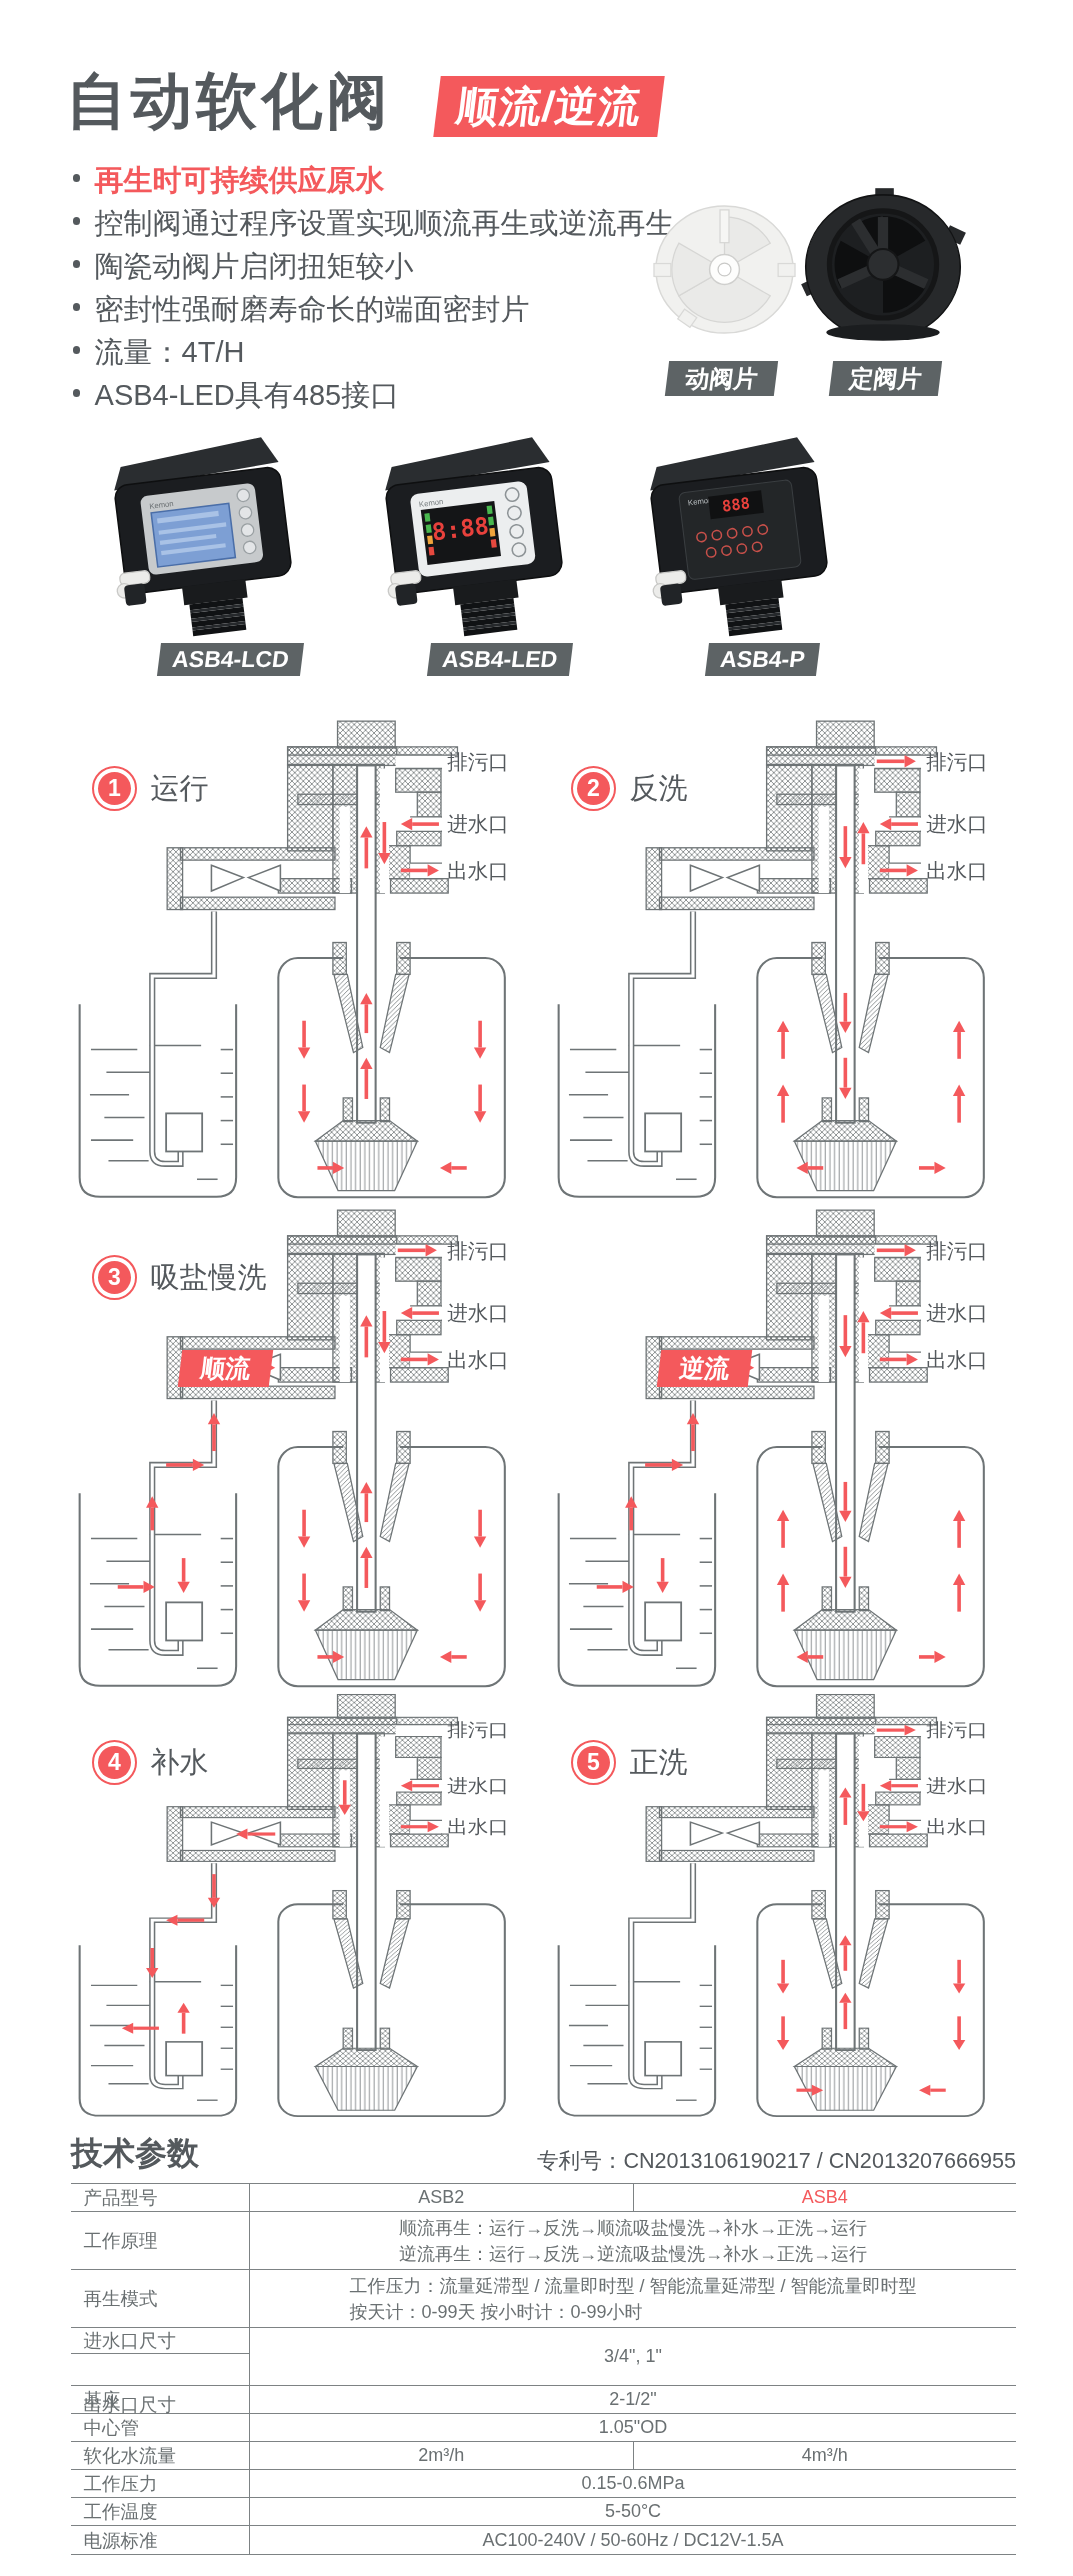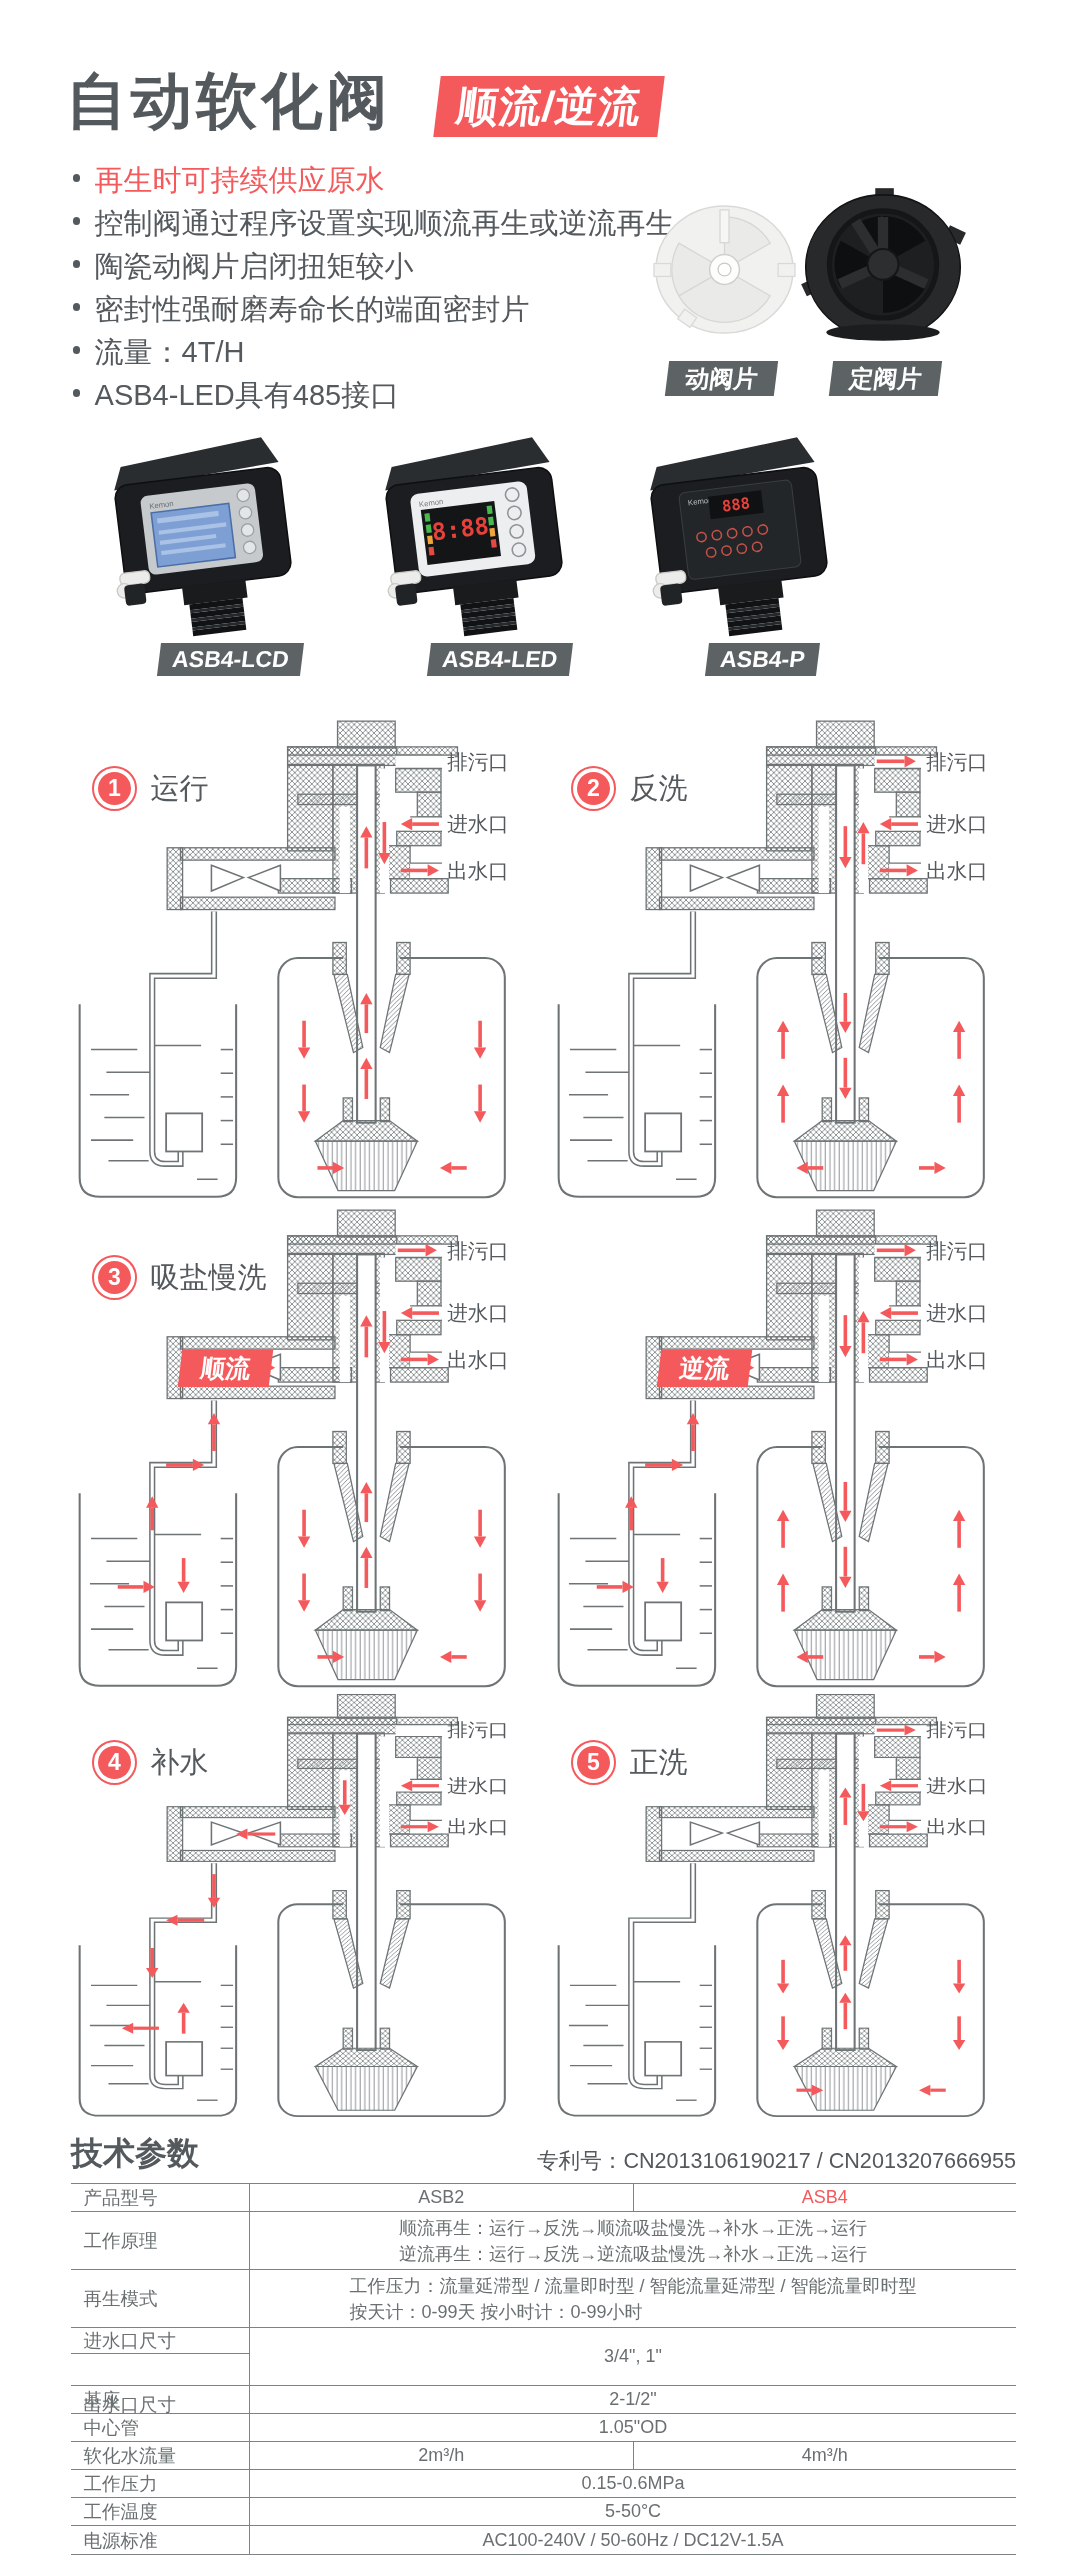--- a/index.html
+++ b/index.html
@@ -17,21 +17,21 @@
          color:var(--text);letter-spacing:4.1px;}
   .title-badge{position:absolute;left:437px;top:76px;height:61px;line-height:61px;
          background:var(--red);color:#fff;font-size:42px;font-weight:bold;
          padding:0 19.6px;transform:skewX(-7deg);letter-spacing:1px;}
 
   
   .features{position:absolute;left:73px;top:161px;list-style:none;}
   .features li{display:flex;align-items:flex-start;height:43px;font-size:29px;color:var(--text);}
   .features li .dot{width:7.2px;height:7.2px;border-radius:50%;background:var(--text);
          margin:13.4px 14.4px 0 0;flex:none;}
-  .features li.red{color:var(--red);}
+  .features li.red{color:var(--red);font-weight:bold;}
   .features li.red .dot{background:var(--text);}
 
   
   .disc-fig{position:absolute;}
   .plate-badge{position:absolute;background:var(--badge);color:#fff;text-align:center;
          transform:skewX(-7deg);font-weight:bold;}
   .disc-label{width:109px;height:35px;line-height:35px;font-size:24px;}
 
   
   .product{position:absolute;width:216px;height:206px;}

